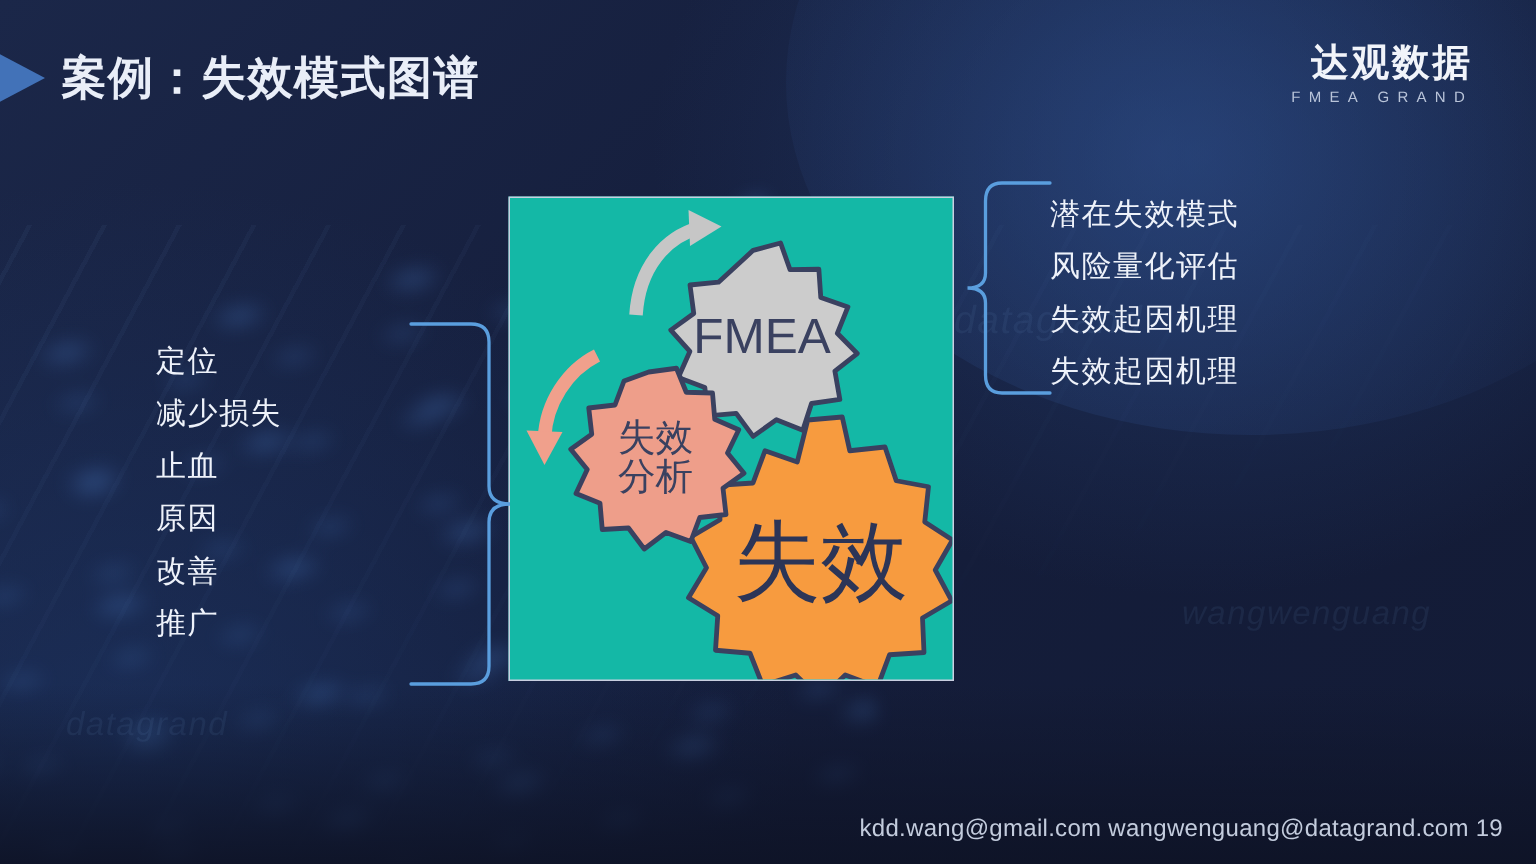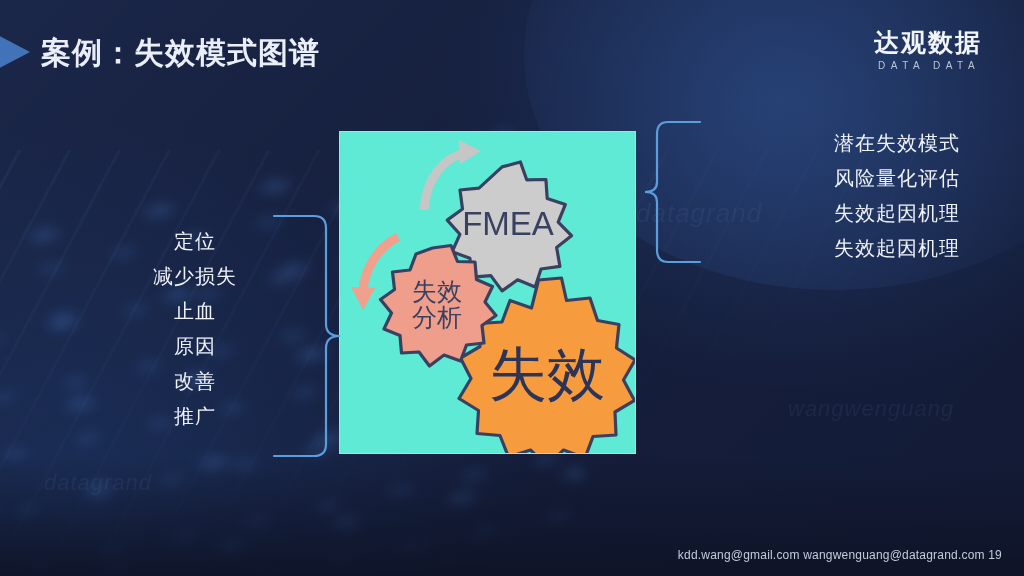--- a/index.html
+++ b/index.html
@@ -94,21 +94,21 @@
     font-size: 30px;
     line-height: 40px;
     color: #e9eef8;
     letter-spacing: 1px;
     font-weight: 700;
   }
   .logo-block {
     position: absolute;
     right: 42px;
     top: 27px;
-    text-align: left;
+    text-align: right;
   }
   .logo-cn {
     font-size: 25px;
     font-weight: 700;
     color: #f1f4fa;
     letter-spacing: 2px;
     line-height: 30px;
   }
   .logo-en {
     font-size: 10px;
@@ -119,43 +119,43 @@
     padding-left: 4px;
   }
 
   
   .figure-panel {
     position: absolute;
     left: 339px;
     top: 131px;
     width: 297px;
     height: 323px;
-    background: #5eead4;
+    background: #14b8a6;
     border: 1px solid #c9cfe0;
     box-sizing: border-box;
     overflow: hidden;
   }
   .figure-panel svg { display: block; }
 
   
   .brace { position: absolute; }
 
   .list-left {
     position: absolute;
-    left: 120px;
+    left: 104px;
     top: 224px;
     width: 150px;
-    text-align: center;
+    text-align: left;
   }
   .list-right {
     position: absolute;
     left: 700px;
     top: 126px;
     width: 260px;
-    text-align: right;
+    text-align: left;
   }
   .list-item {
     font-family: "Liberation Serif", serif;
     font-size: 20px;
     line-height: 35px;
     color: #eef2fa;
     letter-spacing: 1px;
     white-space: nowrap;
   }
 
@@ -170,21 +170,21 @@
   }
   .wm-1 { left: 636px; top: 198px; }
   .wm-2 { left: 788px; top: 396px; font-size: 22px; }
   .wm-3 { left: 44px; top: 470px; font-size: 22px; }
 
   
   .footer {
     position: absolute;
     right: 22px;
     bottom: 14px;
-    font-size: 12px;
+    font-size: 16px;
     color: #c3ccdd;
     letter-spacing: 0.2px;
   }
 </style>
 </head>
 <body>
 
 <div id="slide">
 
   <div class="bg-base"></div>
@@ -195,21 +195,21 @@
 
   <div class="watermark wm-1">datagrand</div>
   <div class="watermark wm-2">wangwenguang</div>
   <div class="watermark wm-3">datagrand</div>
 
   <div class="title-marker"></div>
   <div class="slide-title">案例：失效模式图谱</div>
 
   <div class="logo-block">
     <div class="logo-cn">达观数据</div>
-    <div class="logo-en">DATA DATA</div>
+    <div class="logo-en">FMEA GRAND</div>
   </div>
 
   <div class="figure-panel">
     <svg width="295" height="321" viewBox="0 0 295 321">
       <defs>
         
       </defs>
 
       <g>
         <path d="M84 78 C 86 46, 104 26, 126 20" fill="none" stroke="#c6c6c6" stroke-width="9" stroke-linecap="butt"></path>

